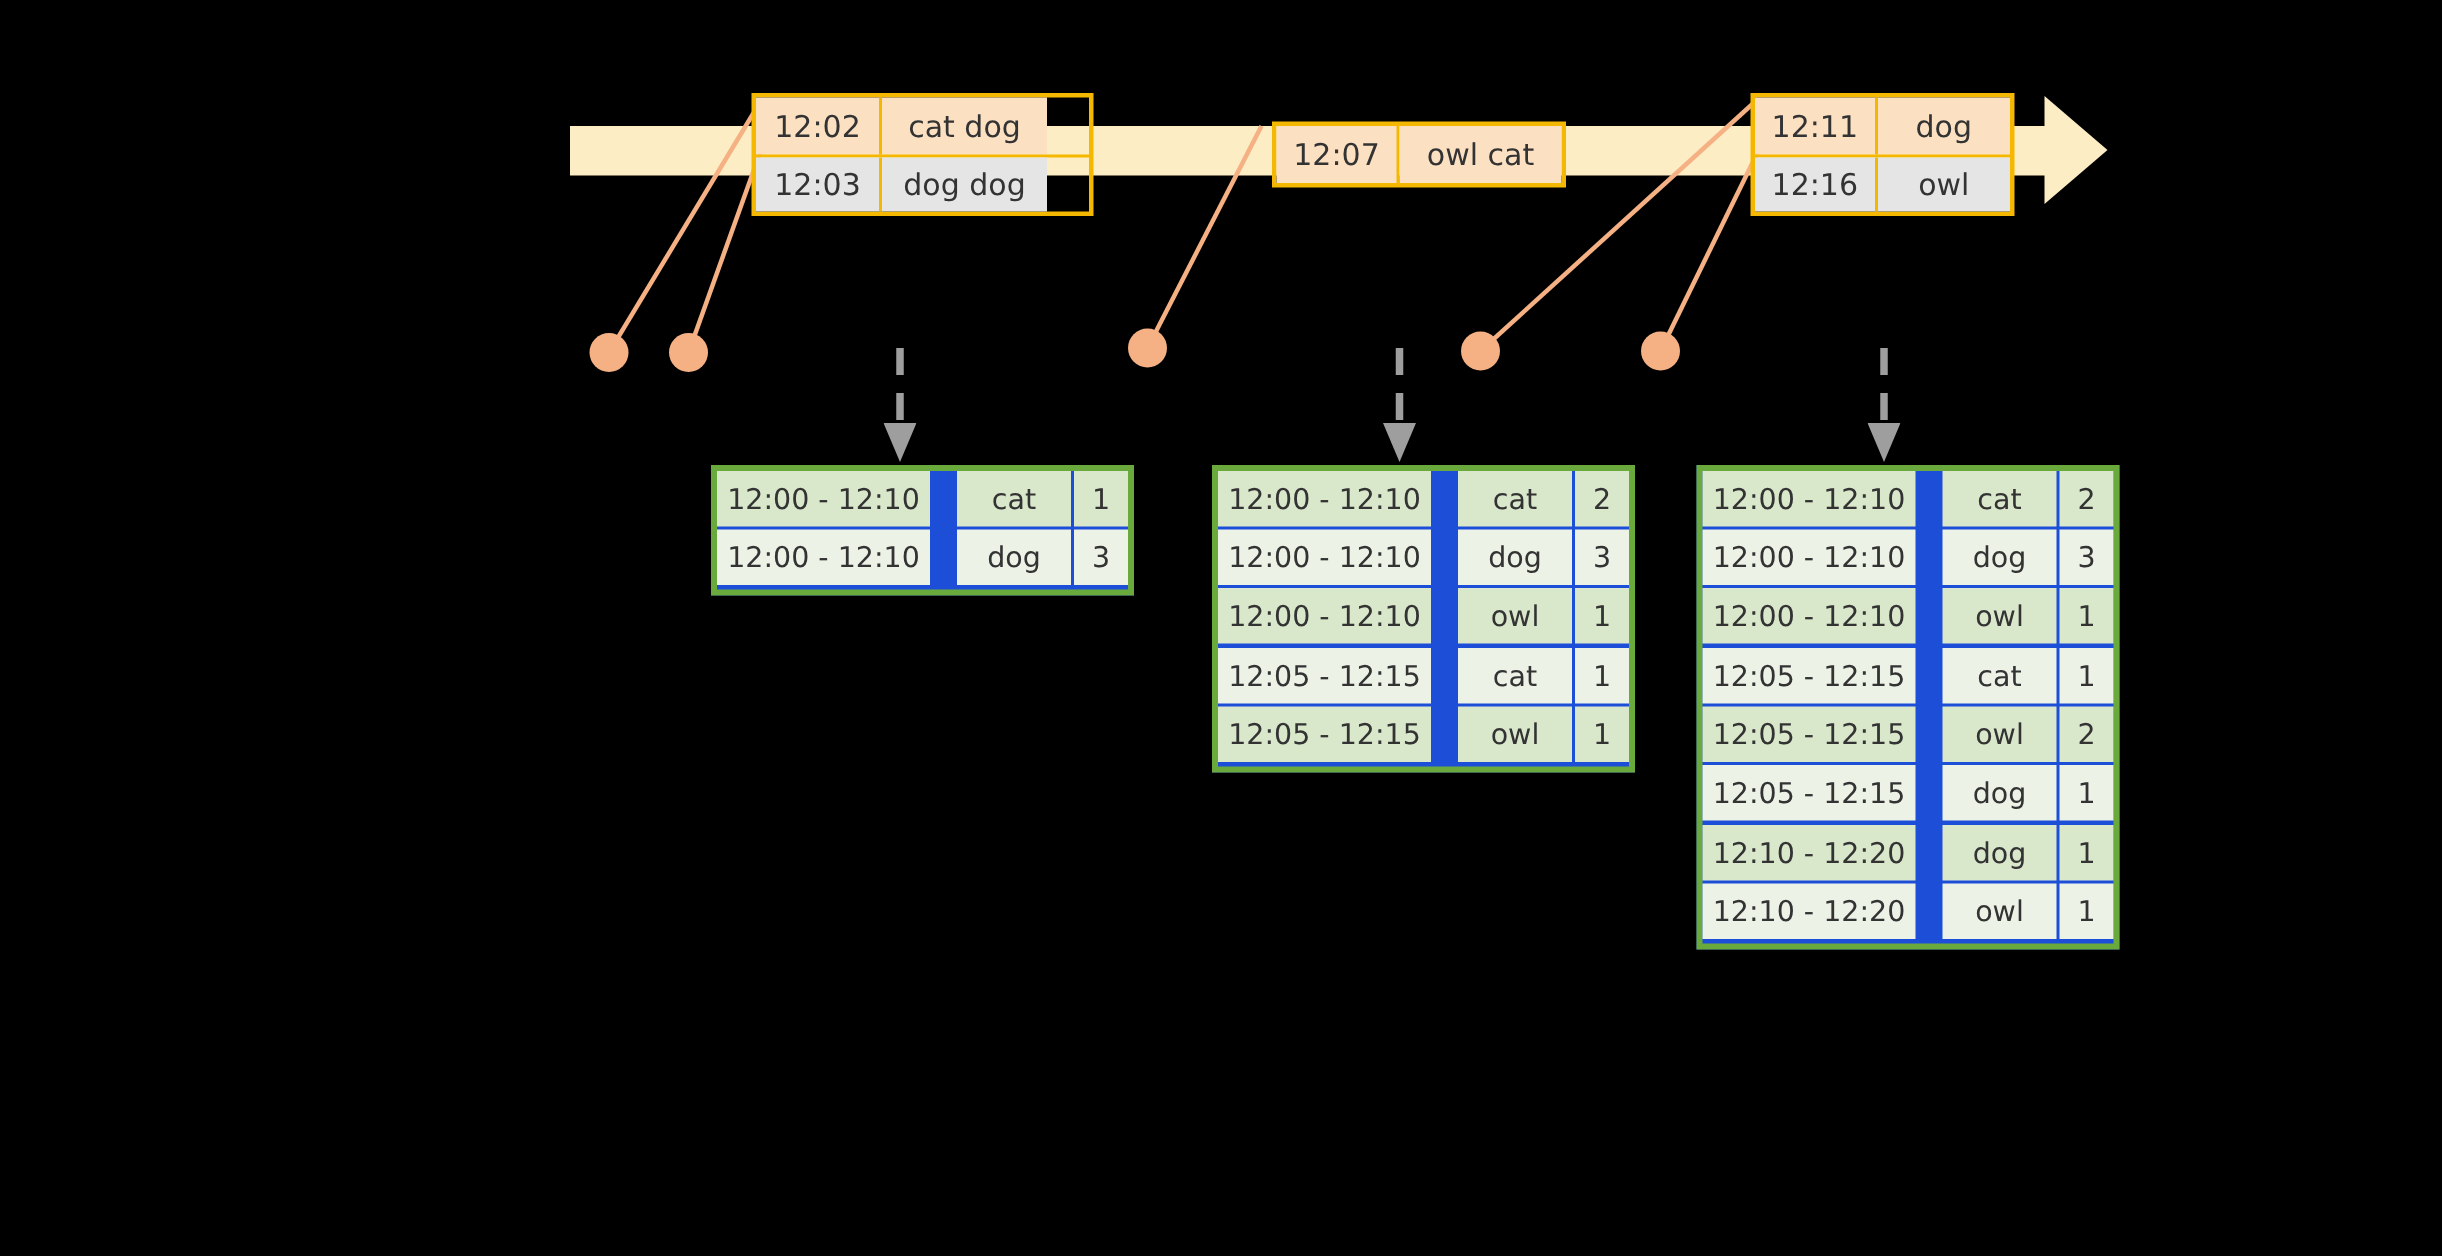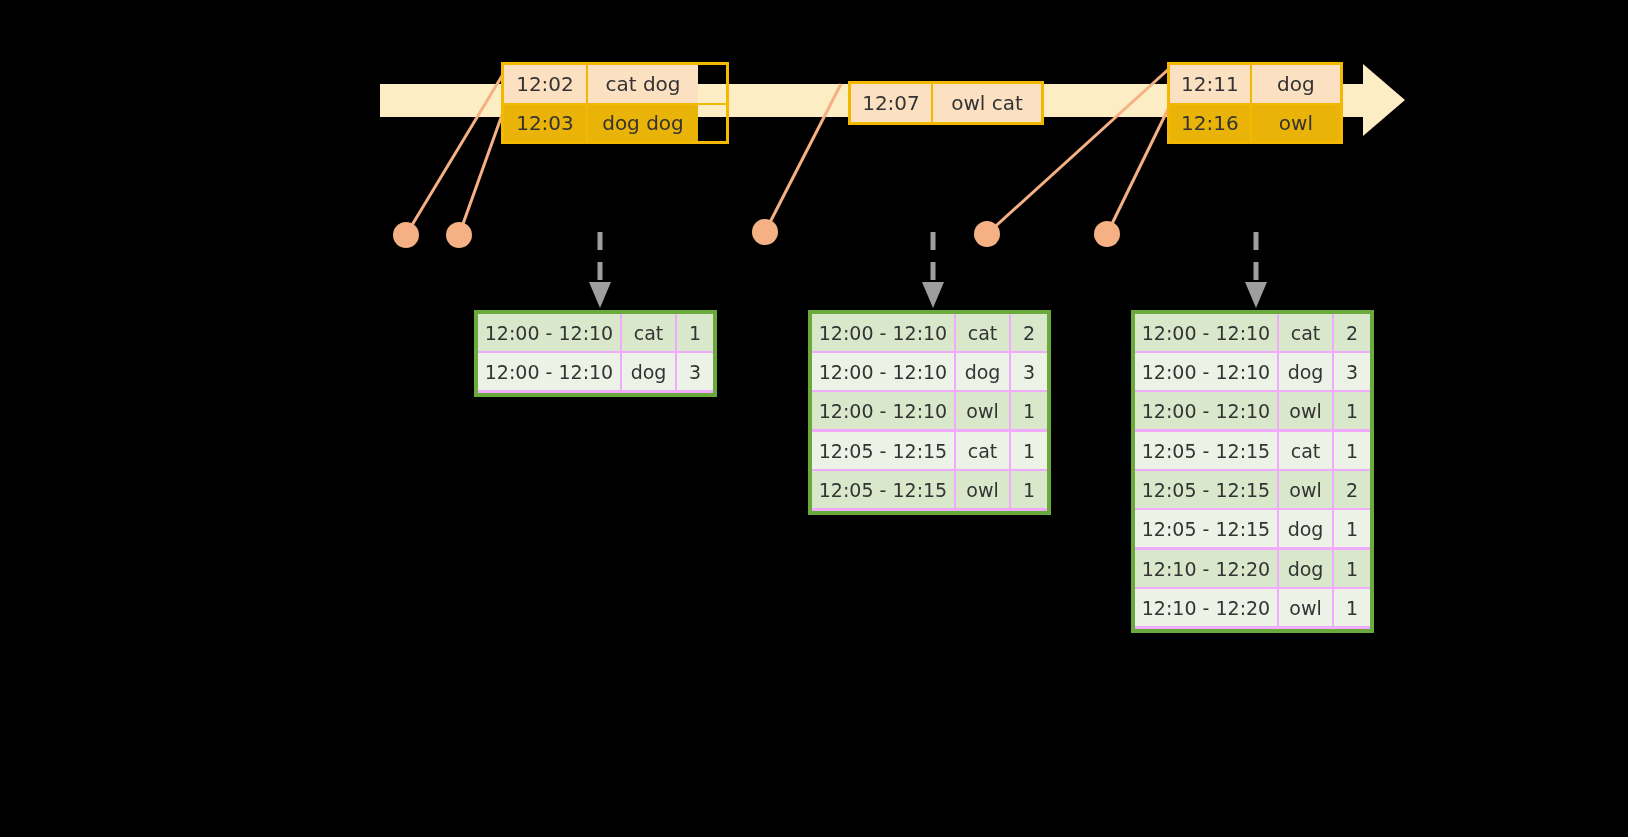--- a/index.html
+++ b/index.html
@@ -55,21 +55,21 @@
     height: 38px;
     box-sizing: border-box;
   }
   .evt-row + .evt-row {
     border-top: 2px solid #f5b800;
   }
   .evt-row.shade .evt-time, .evt-row.shade .evt-words {
     background: #fce0c2;
   }
   .evt-row.light .evt-time, .evt-row.light .evt-words {
-    background: #eab308;
+    background: #e5e5e5;
   }
   .evt-time {
     width: 84px;
     box-sizing: border-box;
     border-right: 2px solid #f5b800;
     display: flex;
     align-items: center;
     justify-content: center;
     font-size: 20px;
     color: #333333;
@@ -112,41 +112,41 @@
     position: absolute;
     width: 22px;
     height: 80px;
   }
 
   
   .result-table {
     position: absolute;
     border: 4px solid #6aaa3c;
     box-sizing: border-box;
-    background: #f0abfc;
+    background: #1d4ed8;
   }
   .res-row {
     display: flex;
     height: 37px;
     box-sizing: border-box;
   }
   .res-row + .res-row { margin-top: 2px; }
   .res-row.group-end { margin-bottom: 3px; }
   .res-cell {
     display: flex;
     align-items: center;
     justify-content: center;
     font-size: 19px;
     color: #333333;
     box-sizing: border-box;
   }
   .res-row.shade .res-cell { background: #d9e7cb; }
   .res-row.light .res-cell { background: #edf2e7; }
   .res-win  { width: 142px; }
-  .res-word { width: 53px; margin-left: 2px; }
+  .res-word { width: 76px; margin-left: 18px; }
   .res-cnt  { width: 36px; margin-left: 2px; }
 
   #table-1 { left: 474px; top: 310px; }
   #table-2 { left: 808px; top: 310px; }
   #table-3 { left: 1131px; top: 310px; }
 </style>
 </head>
 <body>
 
 <div id="stage">

